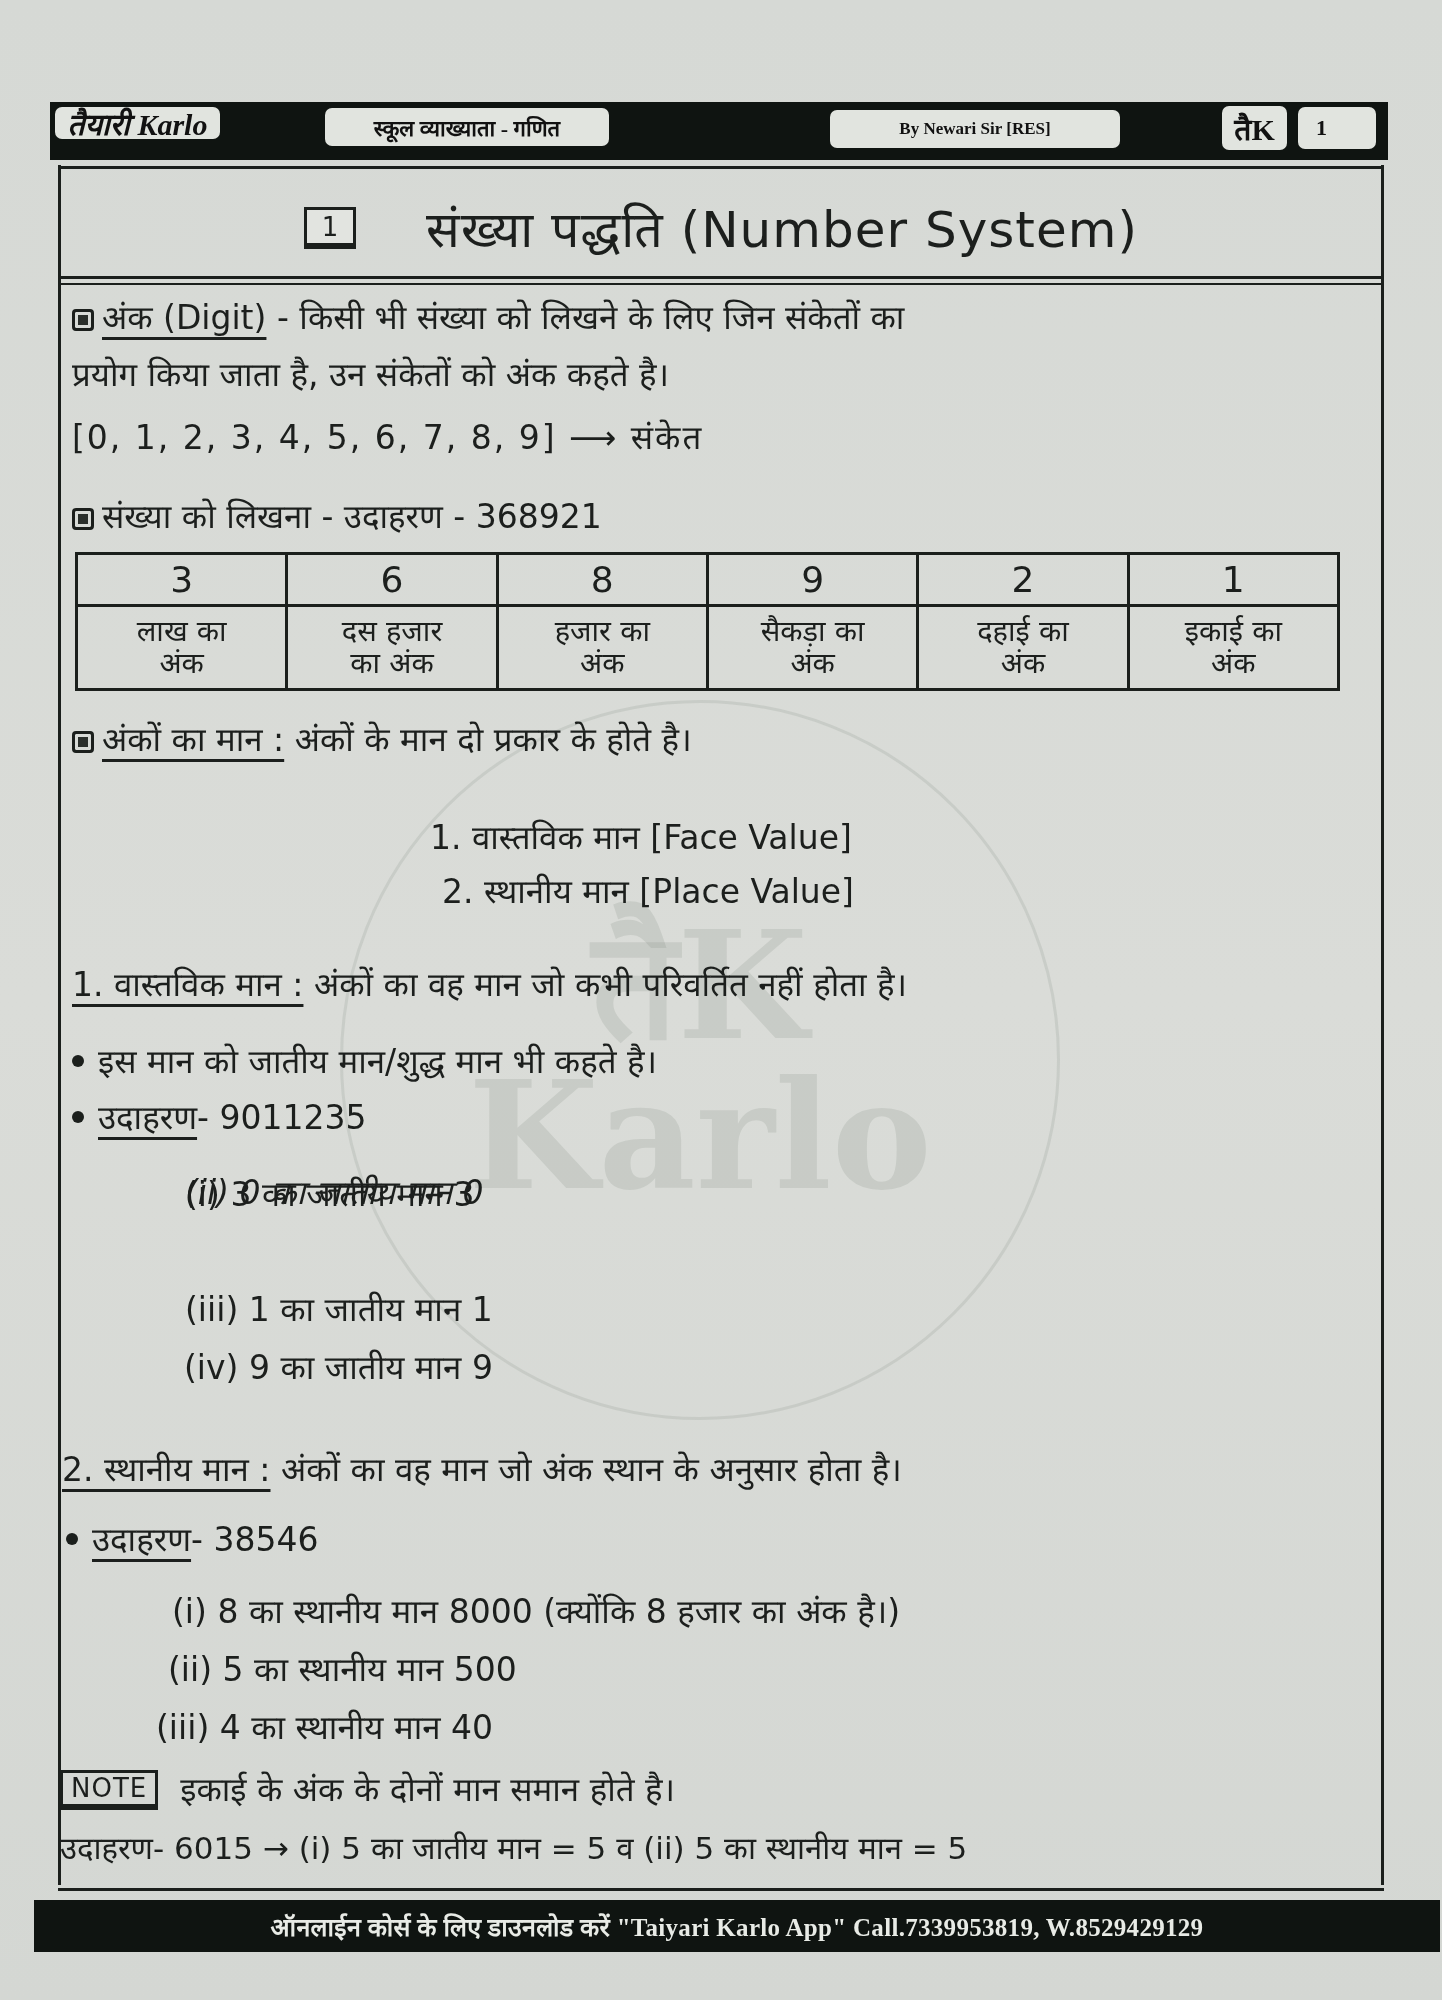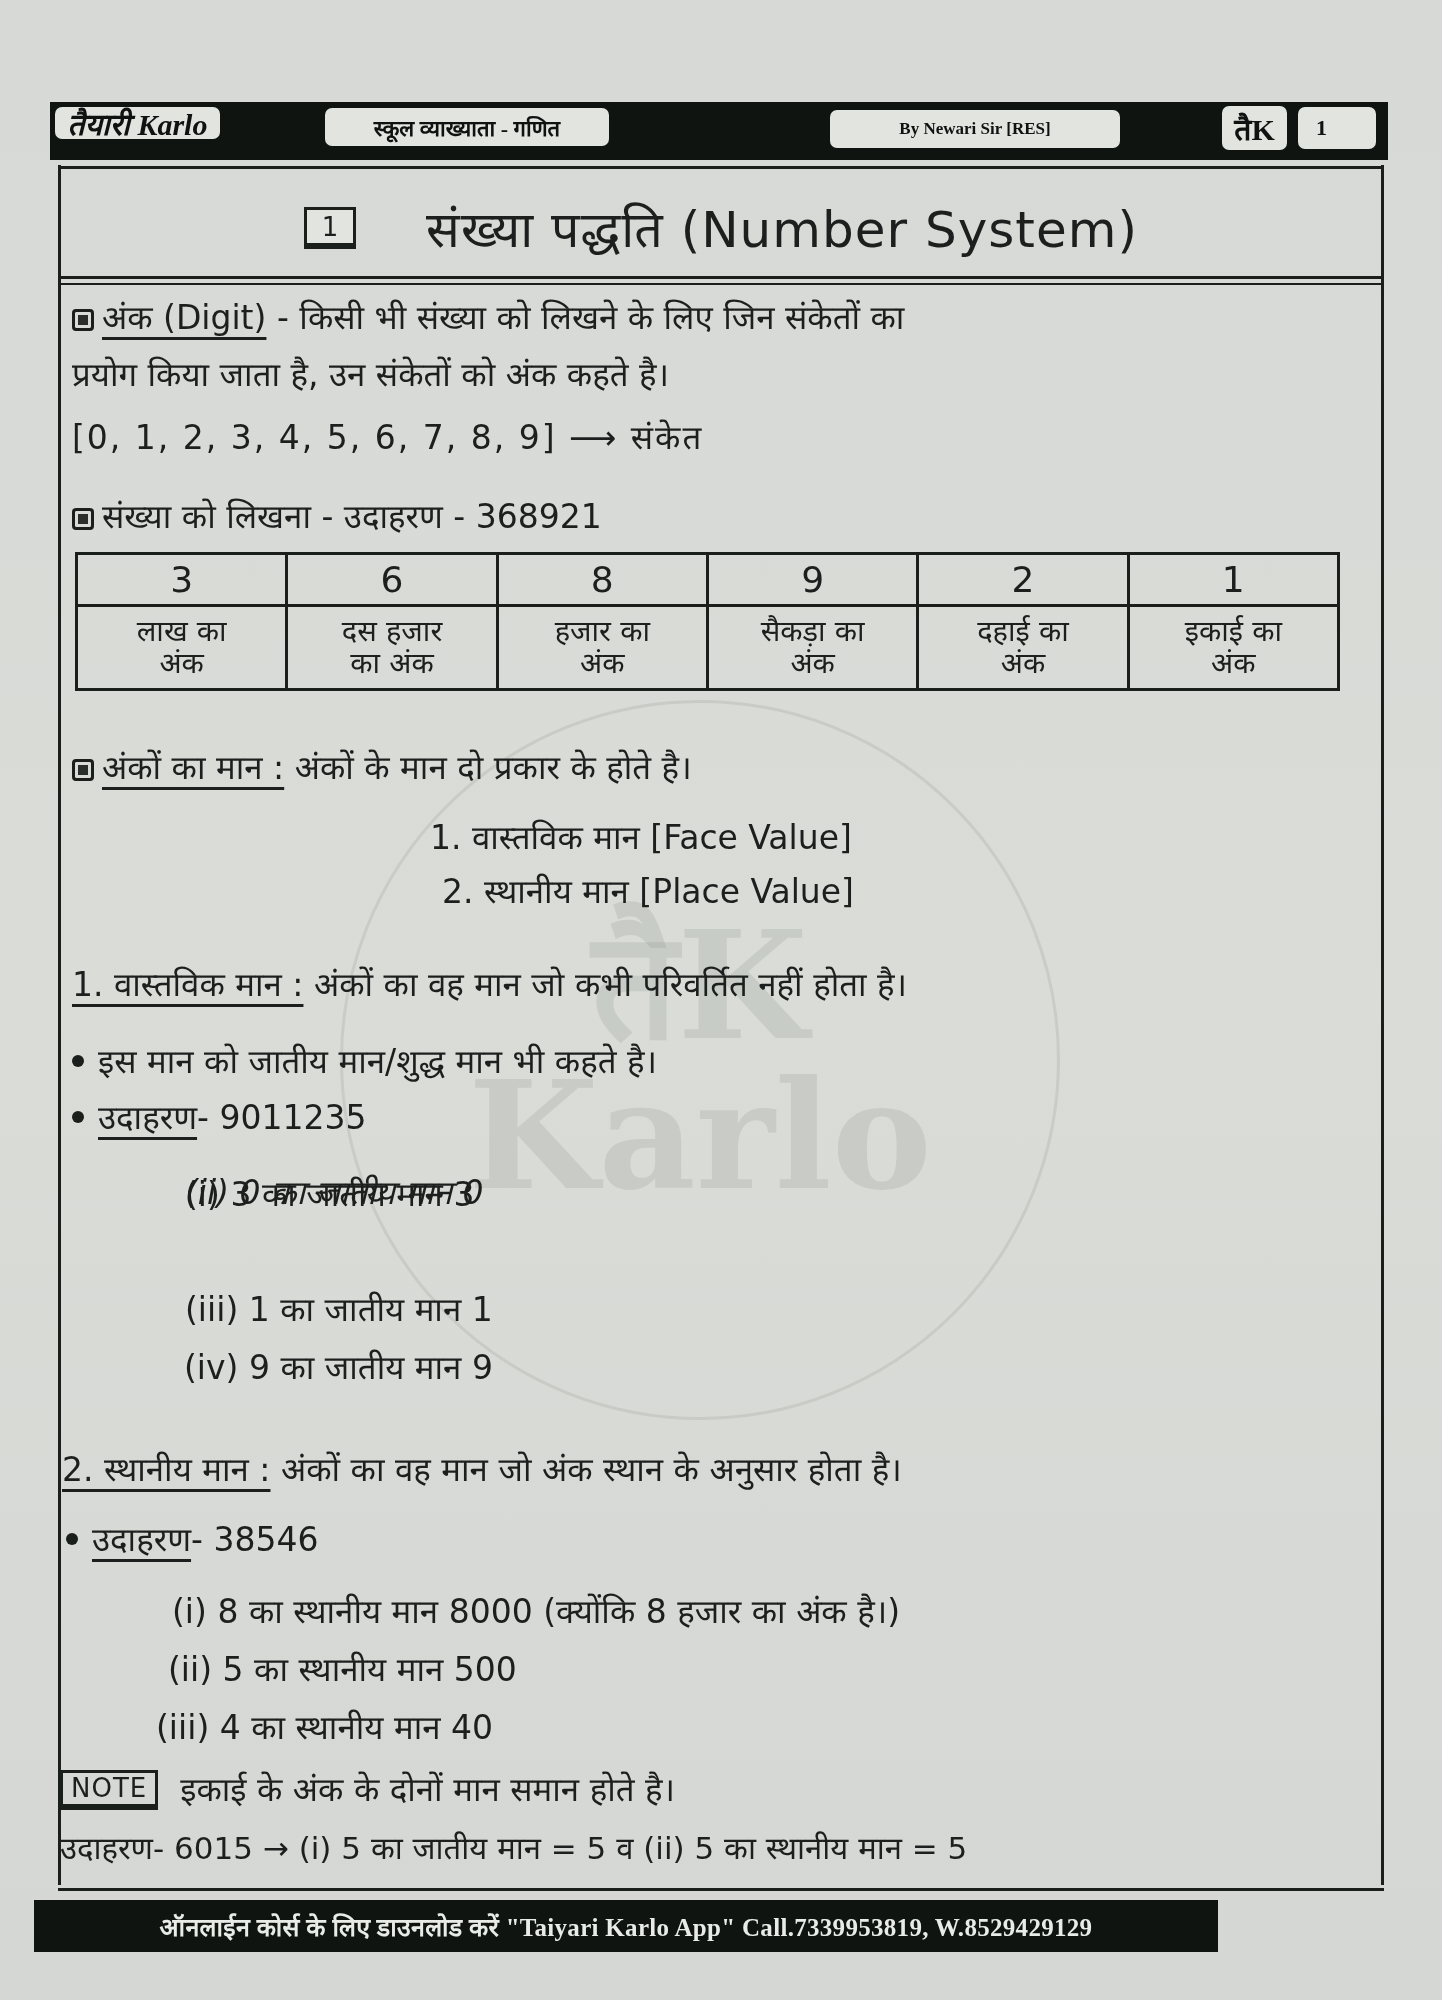--- a/index.html
+++ b/index.html
@@ -76,21 +76,21 @@
   }
   .place-table .digit-cell { font-size: 36px; height: 52px; }
   .place-table .label-cell { font-size: 29px; height: 84px; line-height: 1.1; padding: 2px 6px; }
 
   .note-box {
     display: inline-block; border: 3px solid #1b1f1c; border-bottom-width: 6px;
     padding: 0 8px; font-size: 26px; margin-right: 22px; vertical-align: 4px; letter-spacing: 1px;
   }
 
   .footer-bar {
-    position: absolute; left: 34px; top: 1900px; width: 1184px; height: 52px;
+    position: absolute; left: 34px; top: 1900px; width: 1406px; height: 52px;
     background: #0f1411; color: #e8ebe6; display: flex; align-items: center; justify-content: center;
     font-family: "Liberation Serif", serif; font-size: 25px; font-weight: bold; letter-spacing: 0.3px;
   }
 </style>
 </head>
 <body>
 
 <div class="page">
 
   <div class="watermark">तैK<br>Karlo</div>
@@ -138,21 +138,21 @@
       <td class="label-cell"><span>लाख का</span><br><span>अंक</span></td>
       <td class="label-cell"><span>दस हजार</span><br><span>का अंक</span></td>
       <td class="label-cell"><span>हजार का</span><br><span>अंक</span></td>
       <td class="label-cell"><span>सैकड़ा का</span><br><span>अंक</span></td>
       <td class="label-cell"><span>दहाई का</span><br><span>अंक</span></td>
       <td class="label-cell"><span>इकाई का</span><br><span>अंक</span></td>
     </tr>
   </tbody>
     </table>
 
-  <div class="line" style="top:748px;">
+  <div class="line" style="top:720px;">
     <span class="sq"></span><span class="head">अंकों का मान :</span>
     <span>अंकों के मान दो प्रकार के होते है।</span>
   </div>
   <div class="line" style="top:818px; left:430px;">1. वास्तविक मान [Face Value]</div>
   <div class="line" style="top:872px; left:442px;">2. स्थानीय मान [Place Value]</div>
 
   <div class="line" style="top:965px;">
     <span class="head">1. वास्तविक मान :</span>
     <span>अंकों का वह मान जो कभी परिवर्तित नहीं होता है।</span>
   </div>

